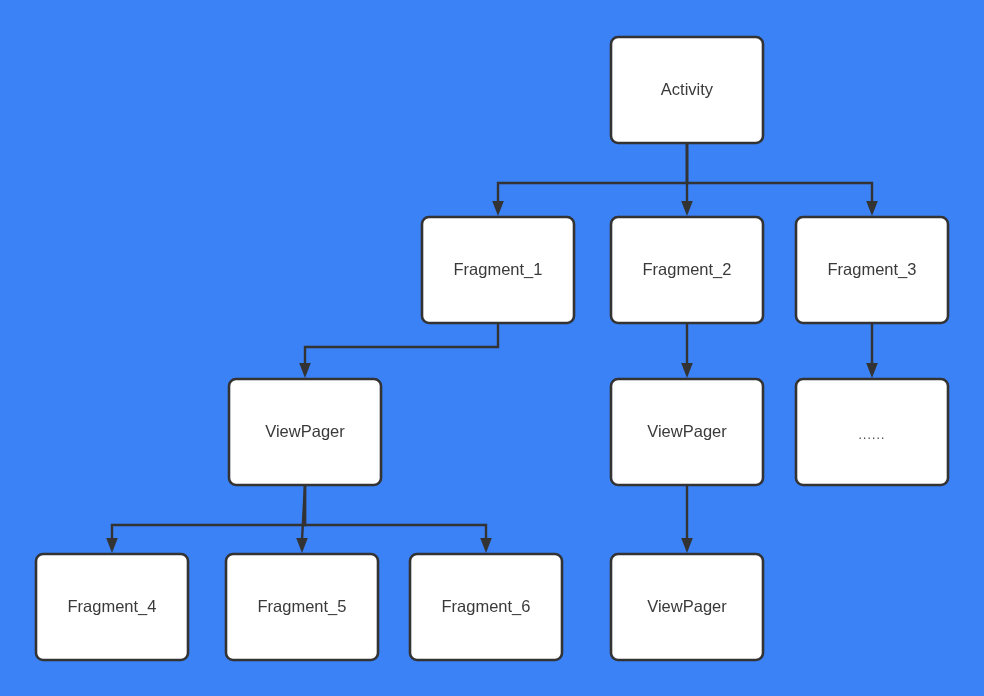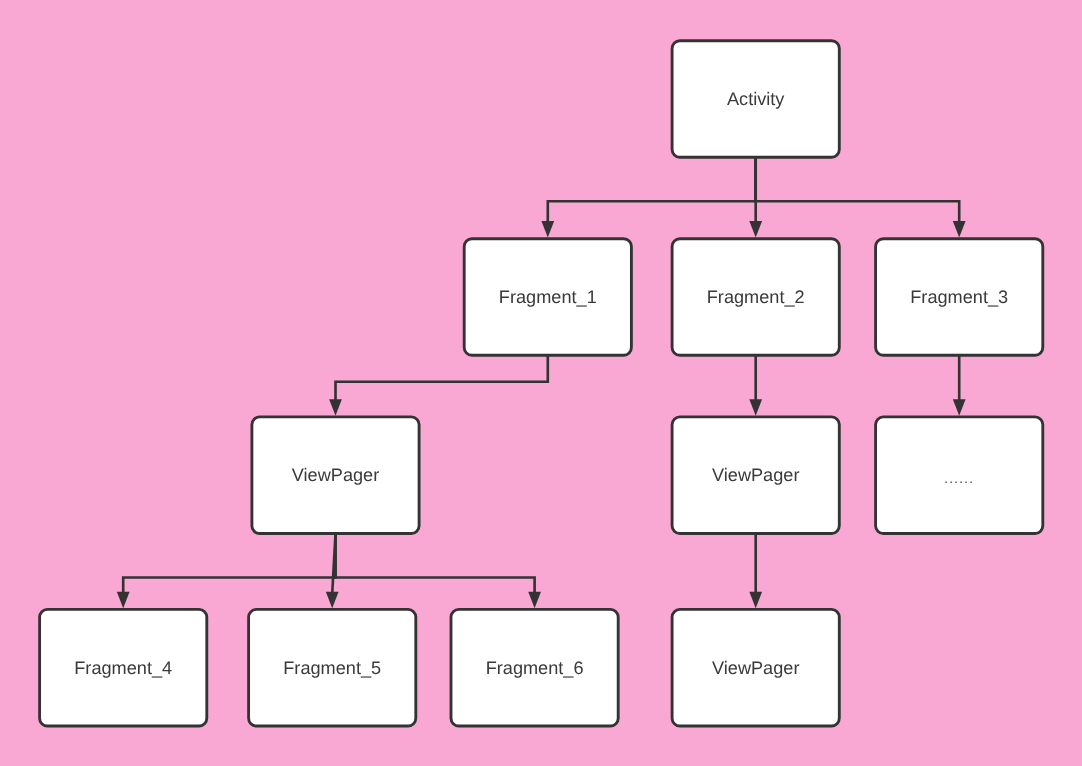--- a/index.html
+++ b/index.html
@@ -10,21 +10,21 @@
     width: 984px;
     height: 696px;
     background: #f7f7f7;
     font-family: "Liberation Sans", sans-serif;
     overflow: hidden;
   }
   #diagram-root {
     position: relative;
     width: 984px;
     height: 696px;
-    background: #f9a8d4;
+    background: #3b82f6;
   }
   #flow-svg {
     position: absolute;
     top: 0;
     left: 0;
     width: 984px;
     height: 696px;
     display: block;
   }
   .node-box {

